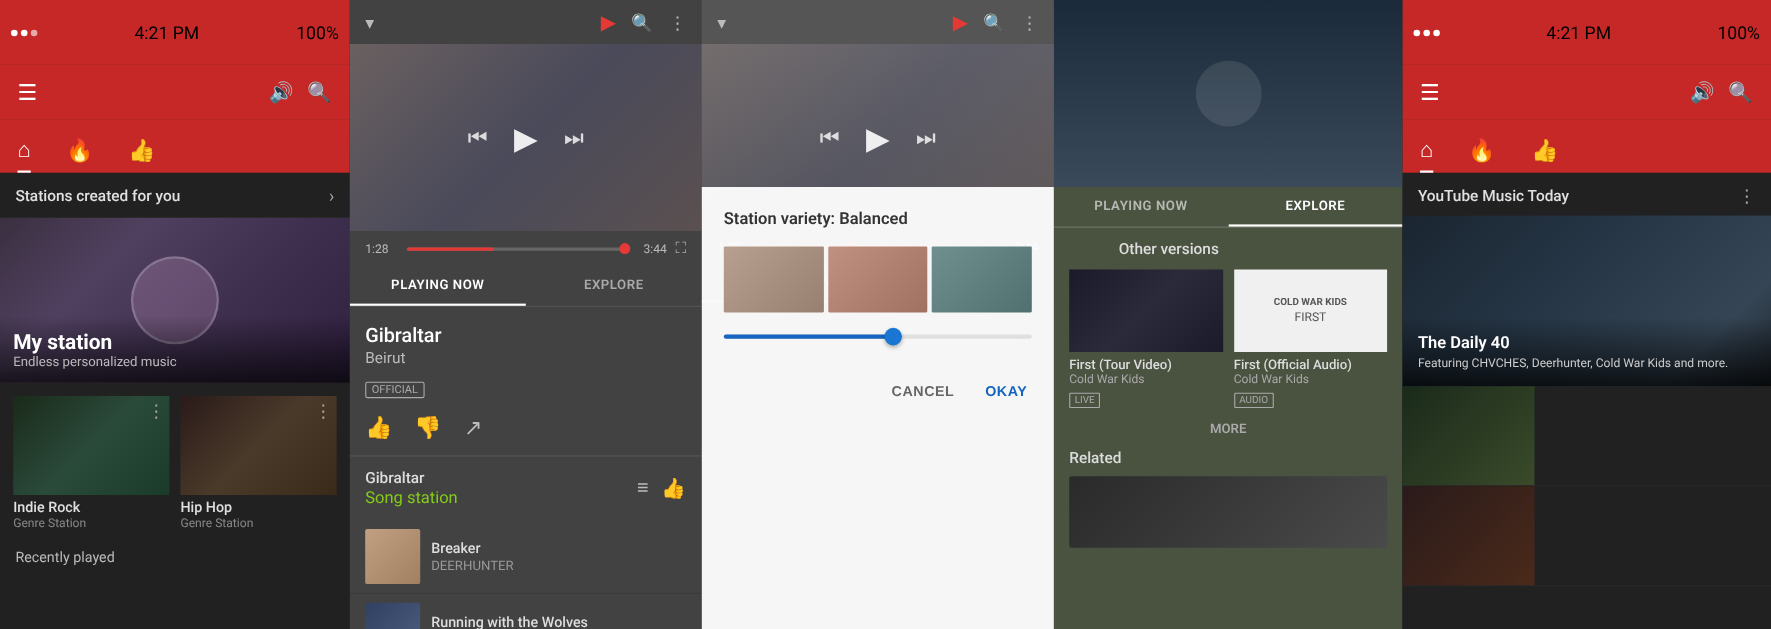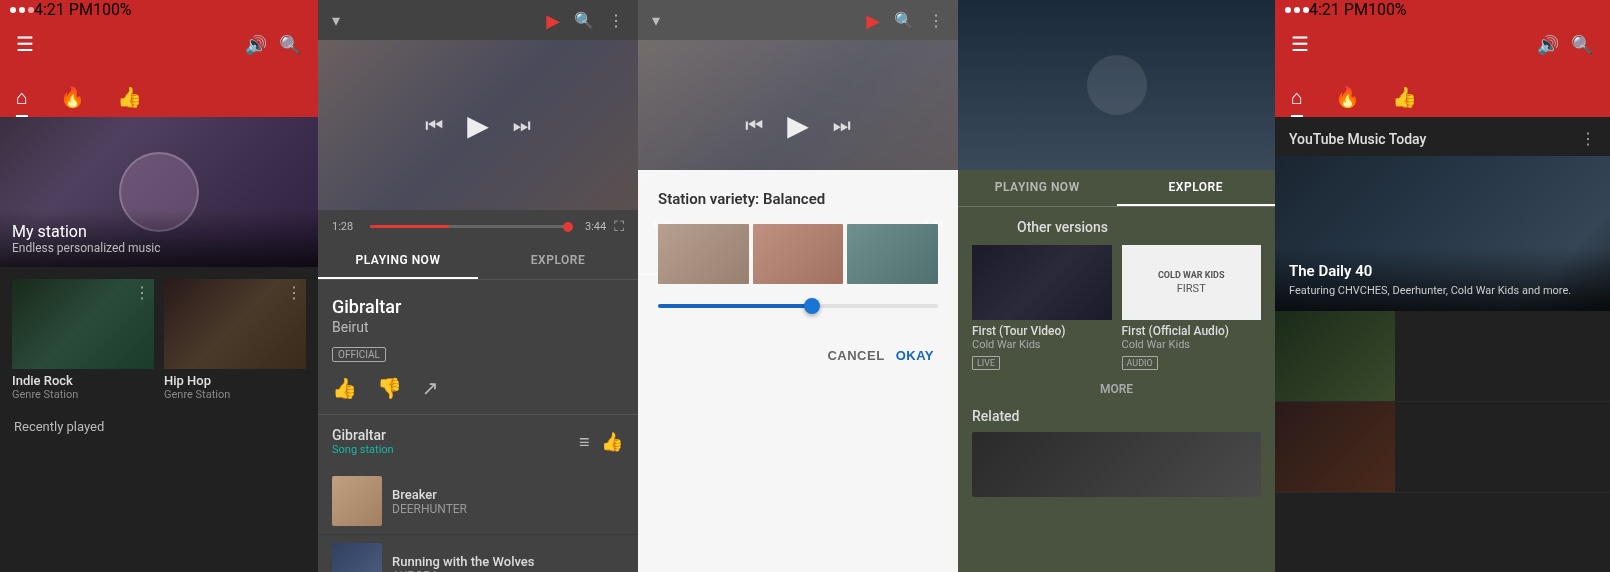--- a/index.html
+++ b/index.html
@@ -10,34 +10,34 @@
     .panel1-header { background: #c62828; height: 50px; display: flex; align-items: center; justify-content: space-between; padding: 0 16px; }
     .panel1-nav { background: #c62828; height: 48px; display: flex; align-items: flex-end; padding: 0 16px; gap: 32px; border-bottom: none; }
     .nav-icon { color: white; font-size: 20px; padding-bottom: 8px; cursor: pointer; position: relative; }
     .nav-icon.active::after { content: ''; position: absolute; bottom: 0; left: 50%; transform: translateX(-50%); width: 100%; height: 2px; background: white; }
     .panel1-body { flex: 1; overflow: hidden; padding: 0; }
     .stations-header { display: flex; align-items: center; justify-content: space-between; padding: 12px 14px 10px; }
     .stations-title { color: #e0e0e0; font-size: 14px; font-weight: 500; }
     .my-station-card { margin: 0 0 12px 0; position: relative; }
     .my-station-img { width: 100%; height: 150px; object-fit: cover; background: linear-gradient(135deg, #3a3a3a 0%, #555 50%, #3a3a3a 100%); position: relative; overflow: hidden; }
     .my-station-overlay { position: absolute; bottom: 0; left: 0; right: 0; background: linear-gradient(transparent, rgba(0,0,0,0.7)); padding: 12px; }
-    .my-station-label { color: white; font-size: 16px; font-weight: 400; }
+    .my-station-label { color: white; font-size: 19px; font-weight: 700; }
     .my-station-sub { color: #bbb; font-size: 12px; }
     .genre-row { display: flex; gap: 10px; padding: 0 12px; margin-bottom: 10px; }
     .genre-card { flex: 1; position: relative; }
     .genre-img { width: 100%; height: 90px; background: linear-gradient(135deg, #2a3a2a 0%, #4a5a4a 100%); border-radius: 2px; }
     .genre-img2 { width: 100%; height: 90px; background: linear-gradient(135deg, #3a2a2a 0%, #5a4a3a 100%); border-radius: 2px; }
     .genre-label { color: #e0e0e0; font-size: 13px; font-weight: 500; margin-top: 4px; }
     .genre-sub { color: #888; font-size: 11px; }
     .three-dot { color: #aaa; font-size: 16px; position: absolute; top: 4px; right: 4px; cursor: pointer; z-index:2; }
     .recently-label { color: #bbb; font-size: 13px; padding: 8px 14px 4px; }
     .header-icons { display: flex; gap: 12px; align-items: center; }
     .header-icon { color: white; font-size: 18px; cursor: pointer; }
     .menu-icon { color: white; font-size: 20px; cursor: pointer; }
-    .status-bar { display: flex; align-items: center; justify-content: flex-start; padding: 0 10px; background: #c62828; }
+    .status-bar { display: flex; align-items: center; justify-content: space-between; padding: 20px 10px; background: #c62828; }
 
     
     .panel2 { width: 320px; height: 572px; background: #424242; flex-shrink: 0; display: flex; flex-direction: column; }
     .panel2-header { background: #424242; height: 40px; display: flex; align-items: center; justify-content: space-between; padding: 0 14px; }
     .panel2-video { width: 100%; height: 170px; background: linear-gradient(180deg, #5a5a5a 0%, #3a3a3a 100%); position: relative; overflow: hidden; display: flex; align-items: center; justify-content: center; }
     .video-bg { position: absolute; inset: 0; background: linear-gradient(135deg, #6a6060 0%, #4a4a5a 50%, #5a5050 100%); }
     .play-controls { display: flex; align-items: center; gap: 24px; position: relative; z-index:1; }
     .ctrl-btn { color: rgba(255,255,255,0.8); font-size: 20px; cursor: pointer; }
     .ctrl-btn-play { color: rgba(255,255,255,0.9); font-size: 28px; cursor: pointer; }
     .progress-bar { padding: 8px 14px; display: flex; align-items: center; gap: 8px; }
@@ -50,21 +50,21 @@
     .tab { flex: 1; text-align: center; padding: 10px; font-size: 12px; font-weight: 600; cursor: pointer; color: #aaa; letter-spacing: 0.5px; }
     .tab.active { color: white; border-bottom: 2px solid white; }
     .track-info { padding: 16px 14px 10px; }
     .track-title { color: white; font-size: 18px; font-weight: 500; margin-bottom: 2px; }
     .track-artist { color: #bbb; font-size: 14px; margin-bottom: 8px; }
     .badge { display: inline-block; border: 1px solid #aaa; color: #aaa; font-size: 10px; padding: 1px 5px; border-radius: 2px; margin-bottom: 10px; }
     .reaction-row { display: flex; gap: 20px; align-items: center; padding: 4px 0; }
     .react-icon { color: #bbb; font-size: 20px; cursor: pointer; }
     .station-info-row { padding: 12px 14px; border-top: 1px solid #555; display: flex; align-items: center; justify-content: space-between; }
     .station-name { color: #ddd; font-size: 14px; font-weight: 500; }
-    .station-type { color: #14b8a6; font-size: 11px; }
+    .station-type { color: #84cc16; font-size: 15px; }
     .station-icons { display: flex; gap: 12px; }
     .queue-list { flex: 1; overflow: hidden; }
     .queue-item { display: flex; align-items: center; gap: 10px; padding: 8px 14px; border-bottom: 1px solid #3a3a3a; }
     .queue-thumb { width: 50px; height: 50px; background: linear-gradient(135deg, #c0a080 0%, #a08060 100%); border-radius: 2px; flex-shrink: 0; }
     .queue-thumb2 { width: 50px; height: 50px; background: linear-gradient(135deg, #304060 0%, #506080 100%); border-radius: 2px; flex-shrink: 0; }
     .queue-info { flex: 1; }
     .queue-title { color: #ddd; font-size: 13px; font-weight: 500; }
     .queue-artist { color: #999; font-size: 12px; text-transform: uppercase; }
 
     
@@ -76,21 +76,21 @@
     .modal-title { font-size: 15px; font-weight: 400; color: #333; margin-bottom: 16px; }
     .modal-title span { font-weight: 600; text-align: right; }
     .modal-thumbnails { display: flex; gap: 4px; margin-bottom: 20px; }
     .modal-thumb { flex: 1; height: 60px; background: linear-gradient(135deg, #b8a090 0%, #988070 100%); border-radius: 1px; }
     .modal-thumb2 { flex: 1; height: 60px; background: linear-gradient(135deg, #c09080 0%, #a07060 100%); border-radius: 1px; }
     .modal-thumb3 { flex: 1; height: 60px; background: linear-gradient(135deg, #709090 0%, #507070 100%); border-radius: 1px; }
     .slider-container { margin: 0 0 24px; }
     .slider-track { width: 100%; height: 4px; background: #e0e0e0; border-radius: 2px; position: relative; }
     .slider-fill { width: 55%; height: 100%; background: #1565c0; border-radius: 2px; }
     .slider-thumb { width: 16px; height: 16px; background: #1976d2; border-radius: 50%; position: absolute; left: calc(55% - 8px); top: -6px; box-shadow: 0 2px 4px rgba(0,0,0,0.3); }
-    .modal-actions { display: flex; justify-content: flex-end; gap: 3px; padding: 8px 0; }
+    .modal-actions { display: flex; justify-content: flex-end; gap: 20px; padding: 8px 0; }
     .modal-btn { background: none; border: none; font-size: 13px; font-weight: 600; cursor: pointer; padding: 8px 4px; letter-spacing: 0.5px; }
     .modal-btn-cancel { color: #666; }
     .modal-btn-ok { color: #1565c0; }
 
     
     .panel4 { width: 317px; height: 572px; background: #4a5240; flex-shrink: 0; display: flex; flex-direction: column; }
     .panel4-video { width: 100%; height: 170px; position: relative; overflow: hidden; }
     .panel4-video-bg { position: absolute; inset: 0; background: linear-gradient(180deg, #1a2a3a 0%, #2a3a4a 50%, #3a4a5a 100%); }
     .panel4-tabs { display: flex; border-bottom: 1px solid rgba(255,255,255,0.2); background: #4a5240; }
     .p4-tab { flex: 1; text-align: center; padding: 10px; font-size: 12px; font-weight: 600; cursor: pointer; color: rgba(255,255,255,0.6); letter-spacing: 0.5px; }
@@ -150,20 +150,24 @@
       <span class="header-icon">🔊</span>
       <span class="header-icon">🔍</span>
     </div>
   </div>
   <div class="panel1-nav">
     <span class="nav-icon active">⌂</span>
     <span class="nav-icon">🔥</span>
     <span class="nav-icon">👍</span>
   </div>
   <div class="panel1-body">
+    <div class="stations-header">
+      <span class="stations-title">Stations created for you</span>
+      <span style="color:#aaa;font-size:16px;">›</span>
+    </div>
     <div class="my-station-card">
       <div class="my-station-img">
         <div style="position:absolute;inset:0;background:linear-gradient(135deg,#3a3040 0%,#504060 30%,#403050 60%,#302040 100%);"></div>
         <div style="position:absolute;inset:0;display:flex;align-items:center;justify-content:center;">
           <div style="width:80px;height:80px;border-radius:50%;background:rgba(180,140,180,0.3);border:2px solid rgba(255,255,255,0.2);"></div>
         </div>
       </div>
       <div class="my-station-overlay">
         <div class="my-station-label">My station</div>
         <div class="my-station-sub">Endless personalized music</div>

